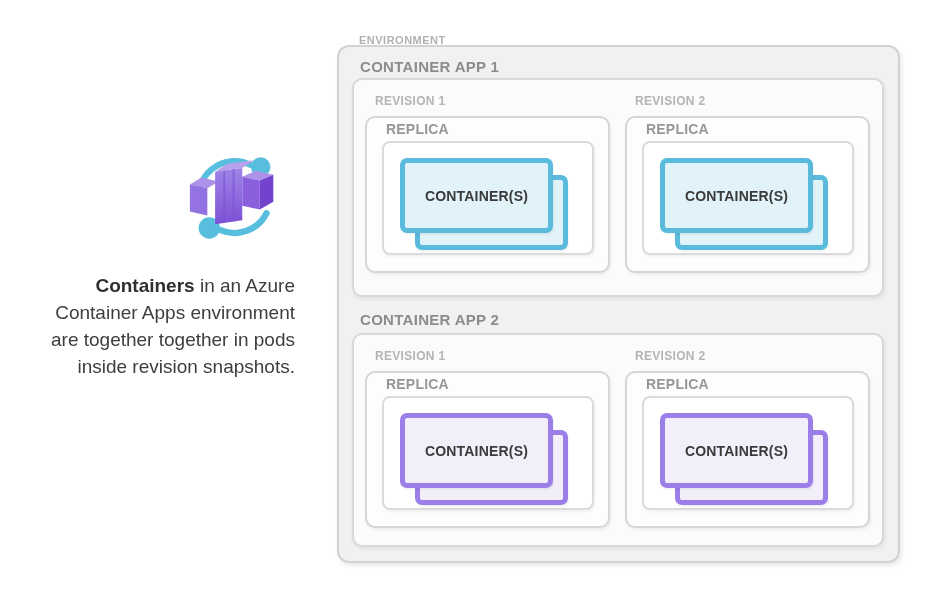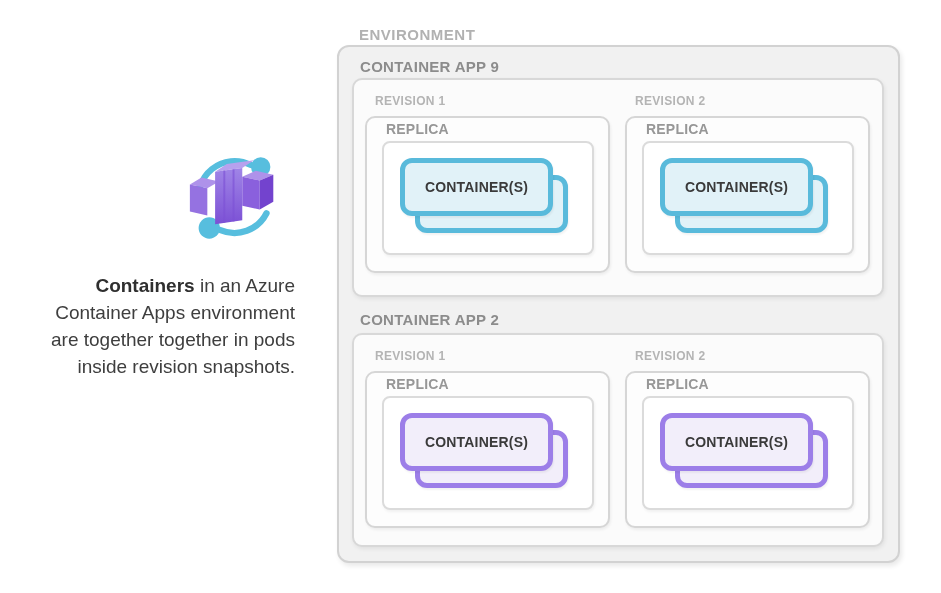--- a/index.html
+++ b/index.html
@@ -8,21 +8,21 @@
   .stage { position:relative; width:941px; height:593px; background:#ffffff; overflow:hidden; }
 
   
   .icon-wrap { position:absolute; left:186px; top:144px; width:97px; height:106px; }
   .caption { position:absolute; left:6px; top:272px; width:289px; text-align:right;
              font-size:19px; line-height:27px; color:#3e3e3e; }
   .caption .bold { font-weight:700; color:#2f2f2f;margin-left:20px; }
 
   
   .lbl { position:absolute; font-weight:700; white-space:nowrap; }
-  .env-label { left:359px; top:26px; font-size:15px; letter-spacing:.5px; color:#b1b1b1; }
+  .env-label { left:359px; top:34px; font-size:11px; letter-spacing:.5px; color:#b1b1b1; }
   .app-label { font-size:15px; letter-spacing:.3px; color:#8c8c8c; }
   .rev-label { font-size:12px; letter-spacing:.3px; color:#b4b4b4; }
   .replica-label { font-size:14px; letter-spacing:.2px; color:#979797; }
 
   
   .env-box { position:absolute; left:337px; top:45px; width:563px; height:518px;
              background:#f1f1f1; border:2px solid #d2d2d2; border-radius:12px;
              box-shadow:2px 3px 5px rgba(0,0,0,.09); }
   .app-box { position:absolute; left:13px; width:532px;
              background:#fbfbfb; border:2px solid #d8d8d8; border-radius:10px;
@@ -38,21 +38,21 @@
   .rev-box.r1 { left:11px; }
   .rev-box.r2 { left:271px; }
   .rev-label.r1 { left:21px; top:14px; }
   .rev-label.r2 { left:281px; top:14px; }
 
   .replica-label { left:19px; top:3px; }
   .replica-box { position:absolute; left:15px; top:23px; width:212px; height:114px;
                  background:#ffffff; border:2px solid #dbdbdb; border-radius:8px;
                  box-shadow:1px 2px 3px rgba(0,0,0,.05); }
 
-  .cbox { position:absolute; width:153px; height:58px; border-radius:12px; border:5px solid;
+  .cbox { position:absolute; width:153px; height:75px; border-radius:7px; border:5px solid;
           box-shadow:1px 2px 2px rgba(0,0,0,.05); }
   .cbox.back  { left:31px; top:32px; }
   .cbox.front { left:16px; top:15px; display:flex; align-items:center; justify-content:center; }
   .cbox-label { font-size:14px; font-weight:600; letter-spacing:.2px; color:#3a3a3a; }
 
   .teal   .cbox { border-color:#59badb; background:#e1f2f8; }
   .purple .cbox { border-color:#9c7ee8; background:#f2eefa; }
 </style>
 </head>
 <body>
@@ -95,21 +95,21 @@
   <div class="caption">
     <div><span class="bold">Containers</span><span> in an Azure</span></div>
     <div>Container Apps environment</div>
     <div>are together together in pods</div>
     <div>inside revision snapshots.</div>
   </div>
 
   <div class="lbl env-label">ENVIRONMENT</div>
   <div class="env-box">
 
-    <div class="lbl app-label app1">CONTAINER APP 9</div>
+    <div class="lbl app-label app1">CONTAINER APP 1</div>
     <div class="app-box app1 teal">
 
       <div class="lbl rev-label r1">REVISION 1</div>
       <div class="rev-box r1">
         <div class="lbl replica-label">REPLICA</div>
         <div class="replica-box">
           <div class="cbox back"></div>
           <div class="cbox front">
             <span class="cbox-label">CONTAINER(S)</span>
           </div>

